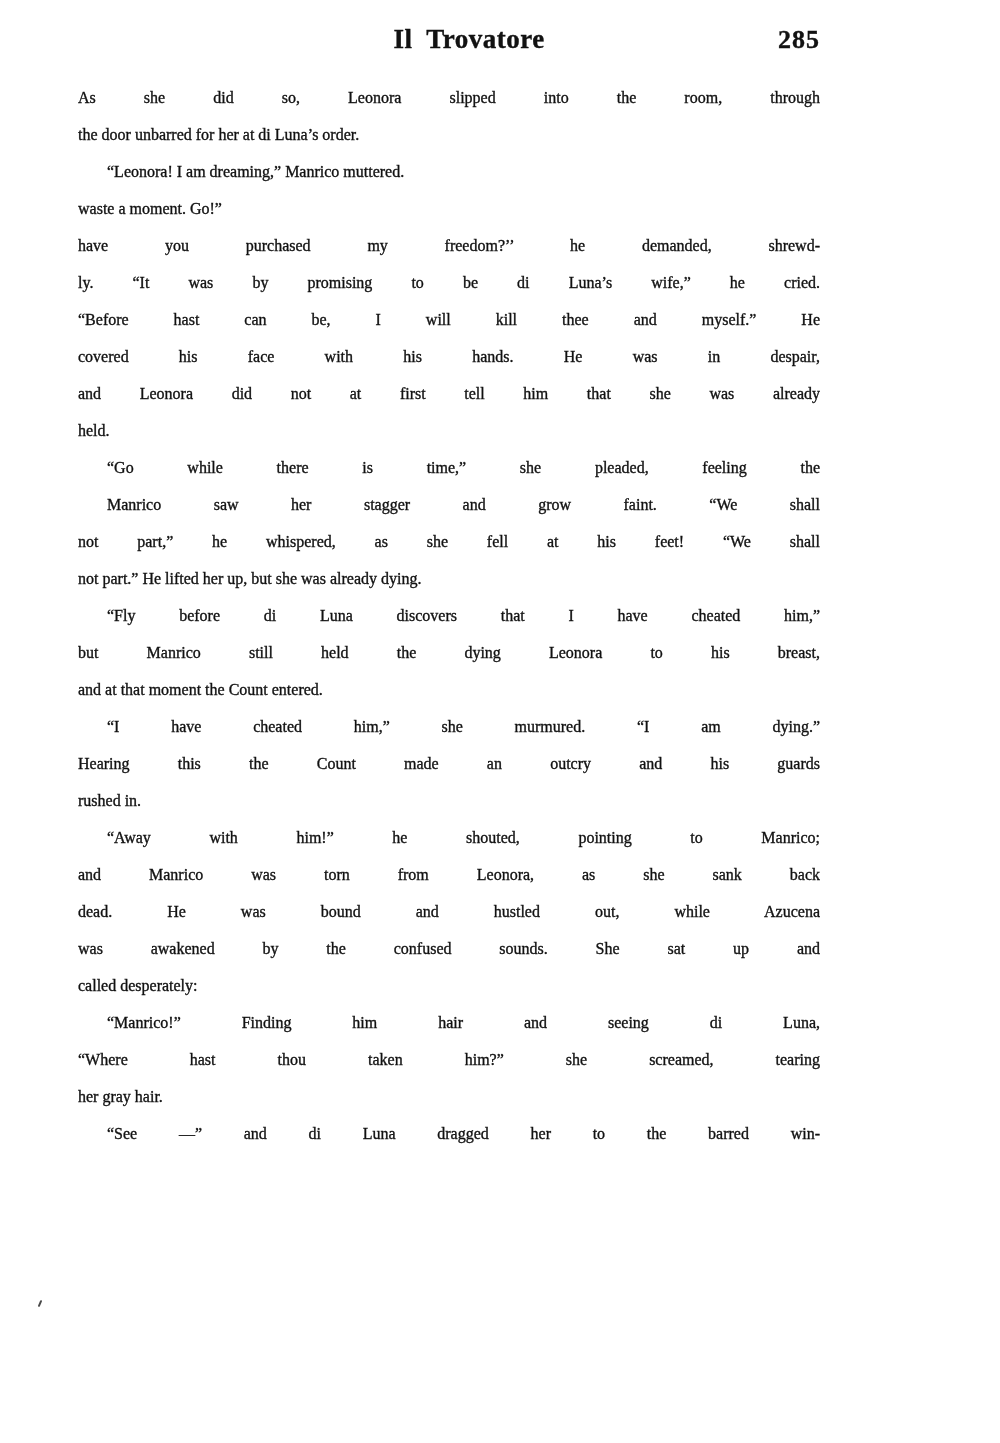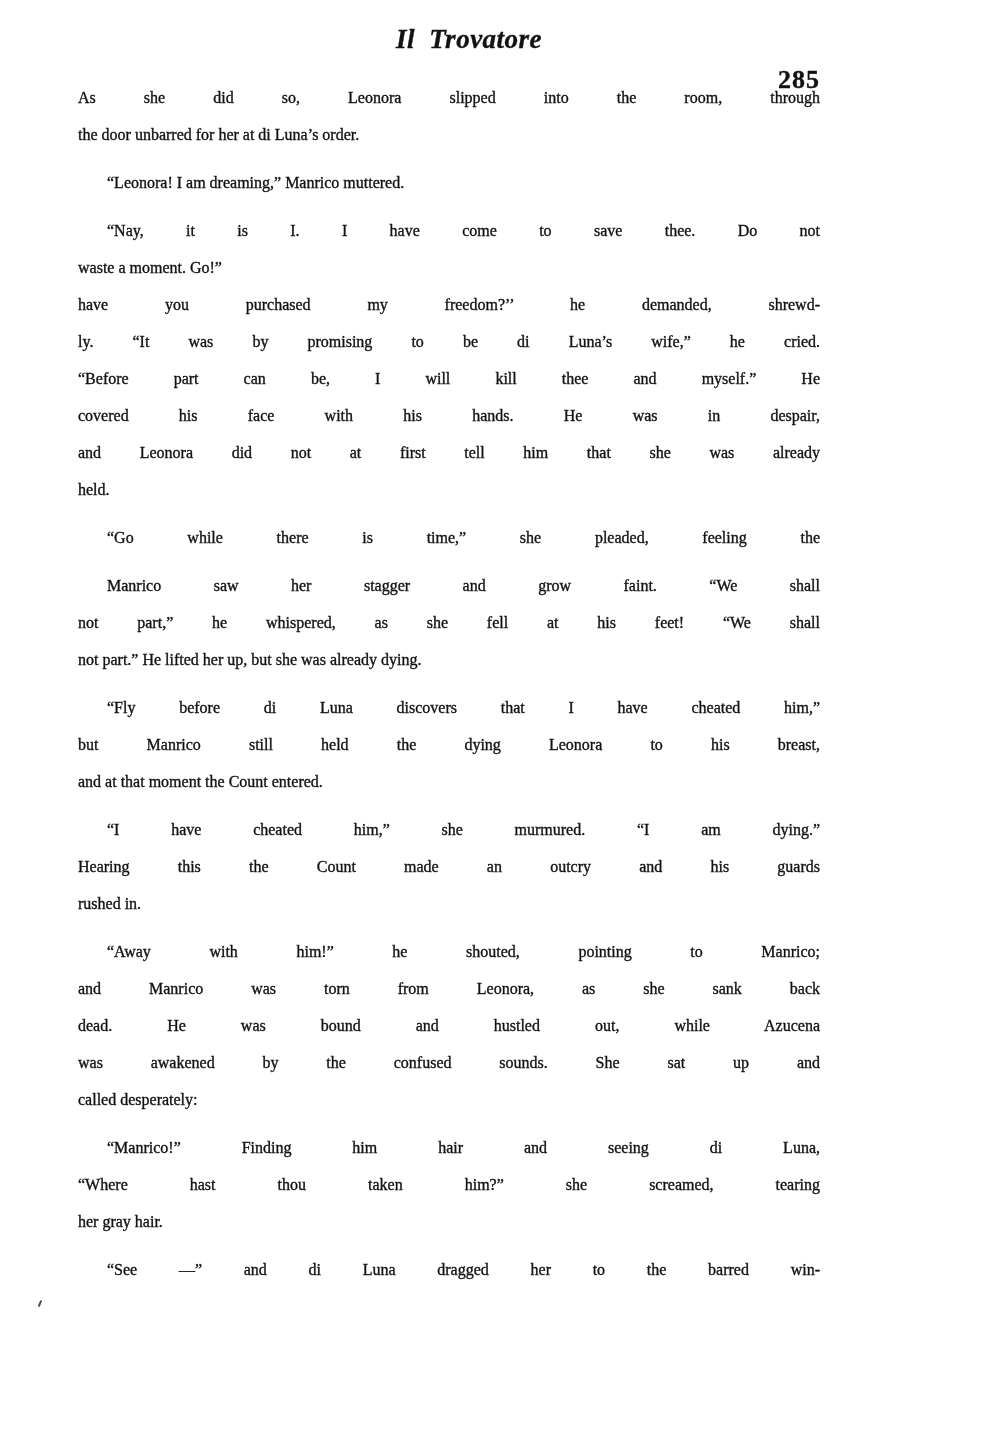--- a/index.html
+++ b/index.html
@@ -15,54 +15,52 @@
   }
   .running-head {
     position: absolute;
     top: 22px;
     left: 78px;
     width: 742px;
     height: 40px;
     text-align: center;
   }
   .head-title {
-    font-style: italic;
     font-weight: 700;
     font-size: 27px;
     line-height: 34px;
     word-spacing: 7px;
     letter-spacing: 0.5px;
     margin-left: 40px;
   }
   .page-num {
     position: absolute;
     right: 0;
     top: 3px;
     font-size: 26px;
     font-weight: 700;
     letter-spacing: 1px;
     line-height: 30px;
-    margin-top: 40px;
   }
   .body-text {
     position: absolute;
     top: 79px;
     left: 78px;
     width: 742px;
   }
   .line {
     height: 37px;
     line-height: 37px;
     font-size: 16px;
     white-space: nowrap;
     overflow: hidden;
     text-align: justify;
     text-align-last: justify;
   }
-  .line.indent { padding-left: 29px; margin-top: 11px; }
+  .line.indent { padding-left: 29px; }
   .line.last {
     text-align: center;
     text-align-last: left;
     font-family: Liberation Serif, serif;
   }
   .ink-speck {
     position: absolute;
     left: 39px;
     top: 1300px;
     width: 2px;
@@ -80,25 +78,24 @@
 
   <div class="running-head">
     <span class="head-title">Il Trovatore</span>
     <span class="page-num">285</span>
   </div>
 
   <div class="body-text" id="text-block">
       <div class="line">As she did so, Leonora slipped into the room, through</div>
       <div class="line last">the door unbarred for her at di Luna’s order.</div>
       <div class="line indent last">“Leonora!  I am dreaming,” Manrico muttered.</div>
-      <div class="line indent">“Nay, it is I.  I have come to save thee.  Do not</div>
       <div class="line last">waste a moment.  Go!”</div>
       <div class="line">have you purchased my freedom?’’ he demanded, shrewd-</div>
       <div class="line">ly.  “It was by promising to be di Luna’s wife,” he cried.</div>
-      <div class="line">“Before part can be, I will kill thee and myself.”  He</div>
+      <div class="line">“Before hast can be, I will kill thee and myself.”  He</div>
       <div class="line">covered his face with his hands.  He was in despair,</div>
       <div class="line">and Leonora did not at first tell him that she was already</div>
       <div class="line last">held.</div>
       <div class="line indent">“Go while there is time,” she pleaded, feeling the</div>
       <div class="line indent">Manrico saw her stagger and grow faint.  “We shall</div>
       <div class="line">not part,” he whispered, as she fell at his feet!  “We shall</div>
       <div class="line last">not part.”  He lifted her up, but she was already dying.</div>
       <div class="line indent">“Fly before di Luna discovers that I have cheated him,”</div>
       <div class="line">but Manrico still held the dying Leonora to his breast,</div>
       <div class="line last">and at that moment the Count entered.</div>

